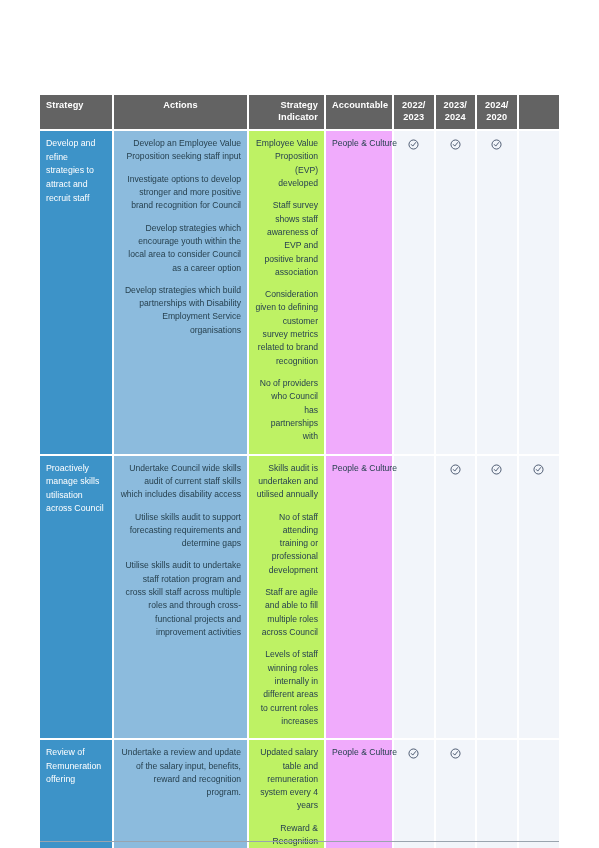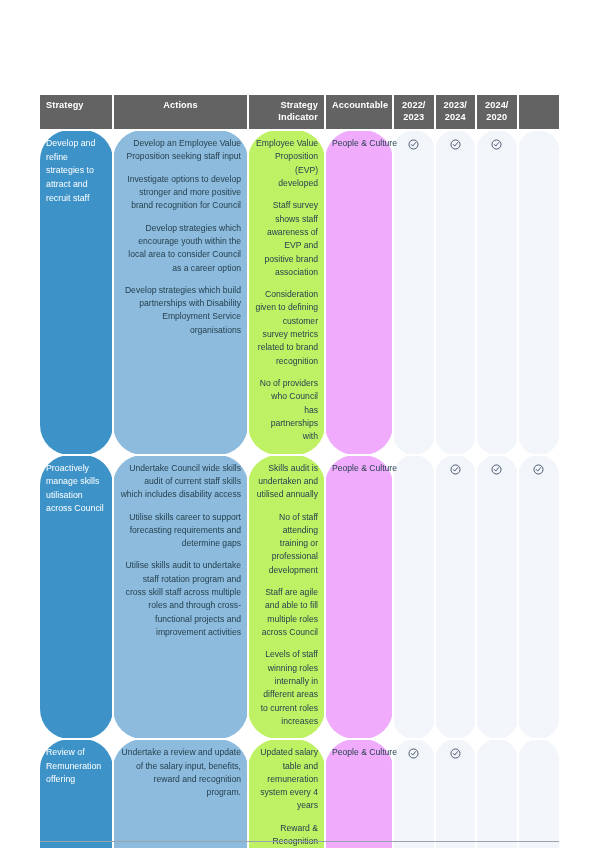--- a/index.html
+++ b/index.html
@@ -63,21 +63,20 @@
   th.th-account  { text-align: center; }
   th.th-year     { text-align: center; }
 
   
   tbody td {
     vertical-align: top;
     font-size: 8.6px;
     line-height: 1.55;
     padding: 6px 6px 10px 6px;
     border-bottom: 2px solid #ffffff;
-    border-radius: 30px;
   }
 
   td.cell-strategy {
     background: #3d93c8;
     color: #ffffff;
     text-align: left;
     border-right: 2px solid #ffffff;
     font-size: 8.8px;
   }
   td.cell-actions {
@@ -203,21 +202,21 @@
             <td class="cell-year"><span class="tick-icon"><svg viewBox="0 0 16 16" xmlns="http://www.w3.org/2000/svg">
                   <circle cx="8" cy="8" r="6.6" fill="none" stroke="#3c4a63" stroke-width="1.3"></circle>
                   <path d="M4.9 8.1 L6.9 10.3 L11.2 5.1" fill="none" stroke="#3c4a63" stroke-width="1.3" stroke-linecap="round" stroke-linejoin="round"></path>
                 </svg></span></td>
             <td class="cell-year"></td>
           </tr>
           <tr>
             <td class="cell-strategy">Proactively manage skills utilisation across Council</td>
             <td class="cell-actions">
               <p class="para">Undertake Council wide skills audit of current staff skills which includes disability access</p>
-              <p class="para">Utilise skills career to support forecasting requirements and determine gaps</p>
+              <p class="para">Utilise skills audit to support forecasting requirements and determine gaps</p>
               <p class="para">Utilise skills audit to undertake staff rotation program and cross skill staff across multiple roles and through cross-functional projects and improvement activities</p>
             </td>
             <td class="cell-success">
               <p class="para">Skills audit is undertaken and utilised annually</p>
               <p class="para">No of staff attending training or professional development</p>
               <p class="para">Staff are agile and able to fill multiple roles across Council</p>
               <p class="para">Levels of staff winning roles internally in different areas to current roles increases</p>
             </td>
             <td class="cell-account">People &amp; Culture</td>
             <td class="cell-year"></td>

